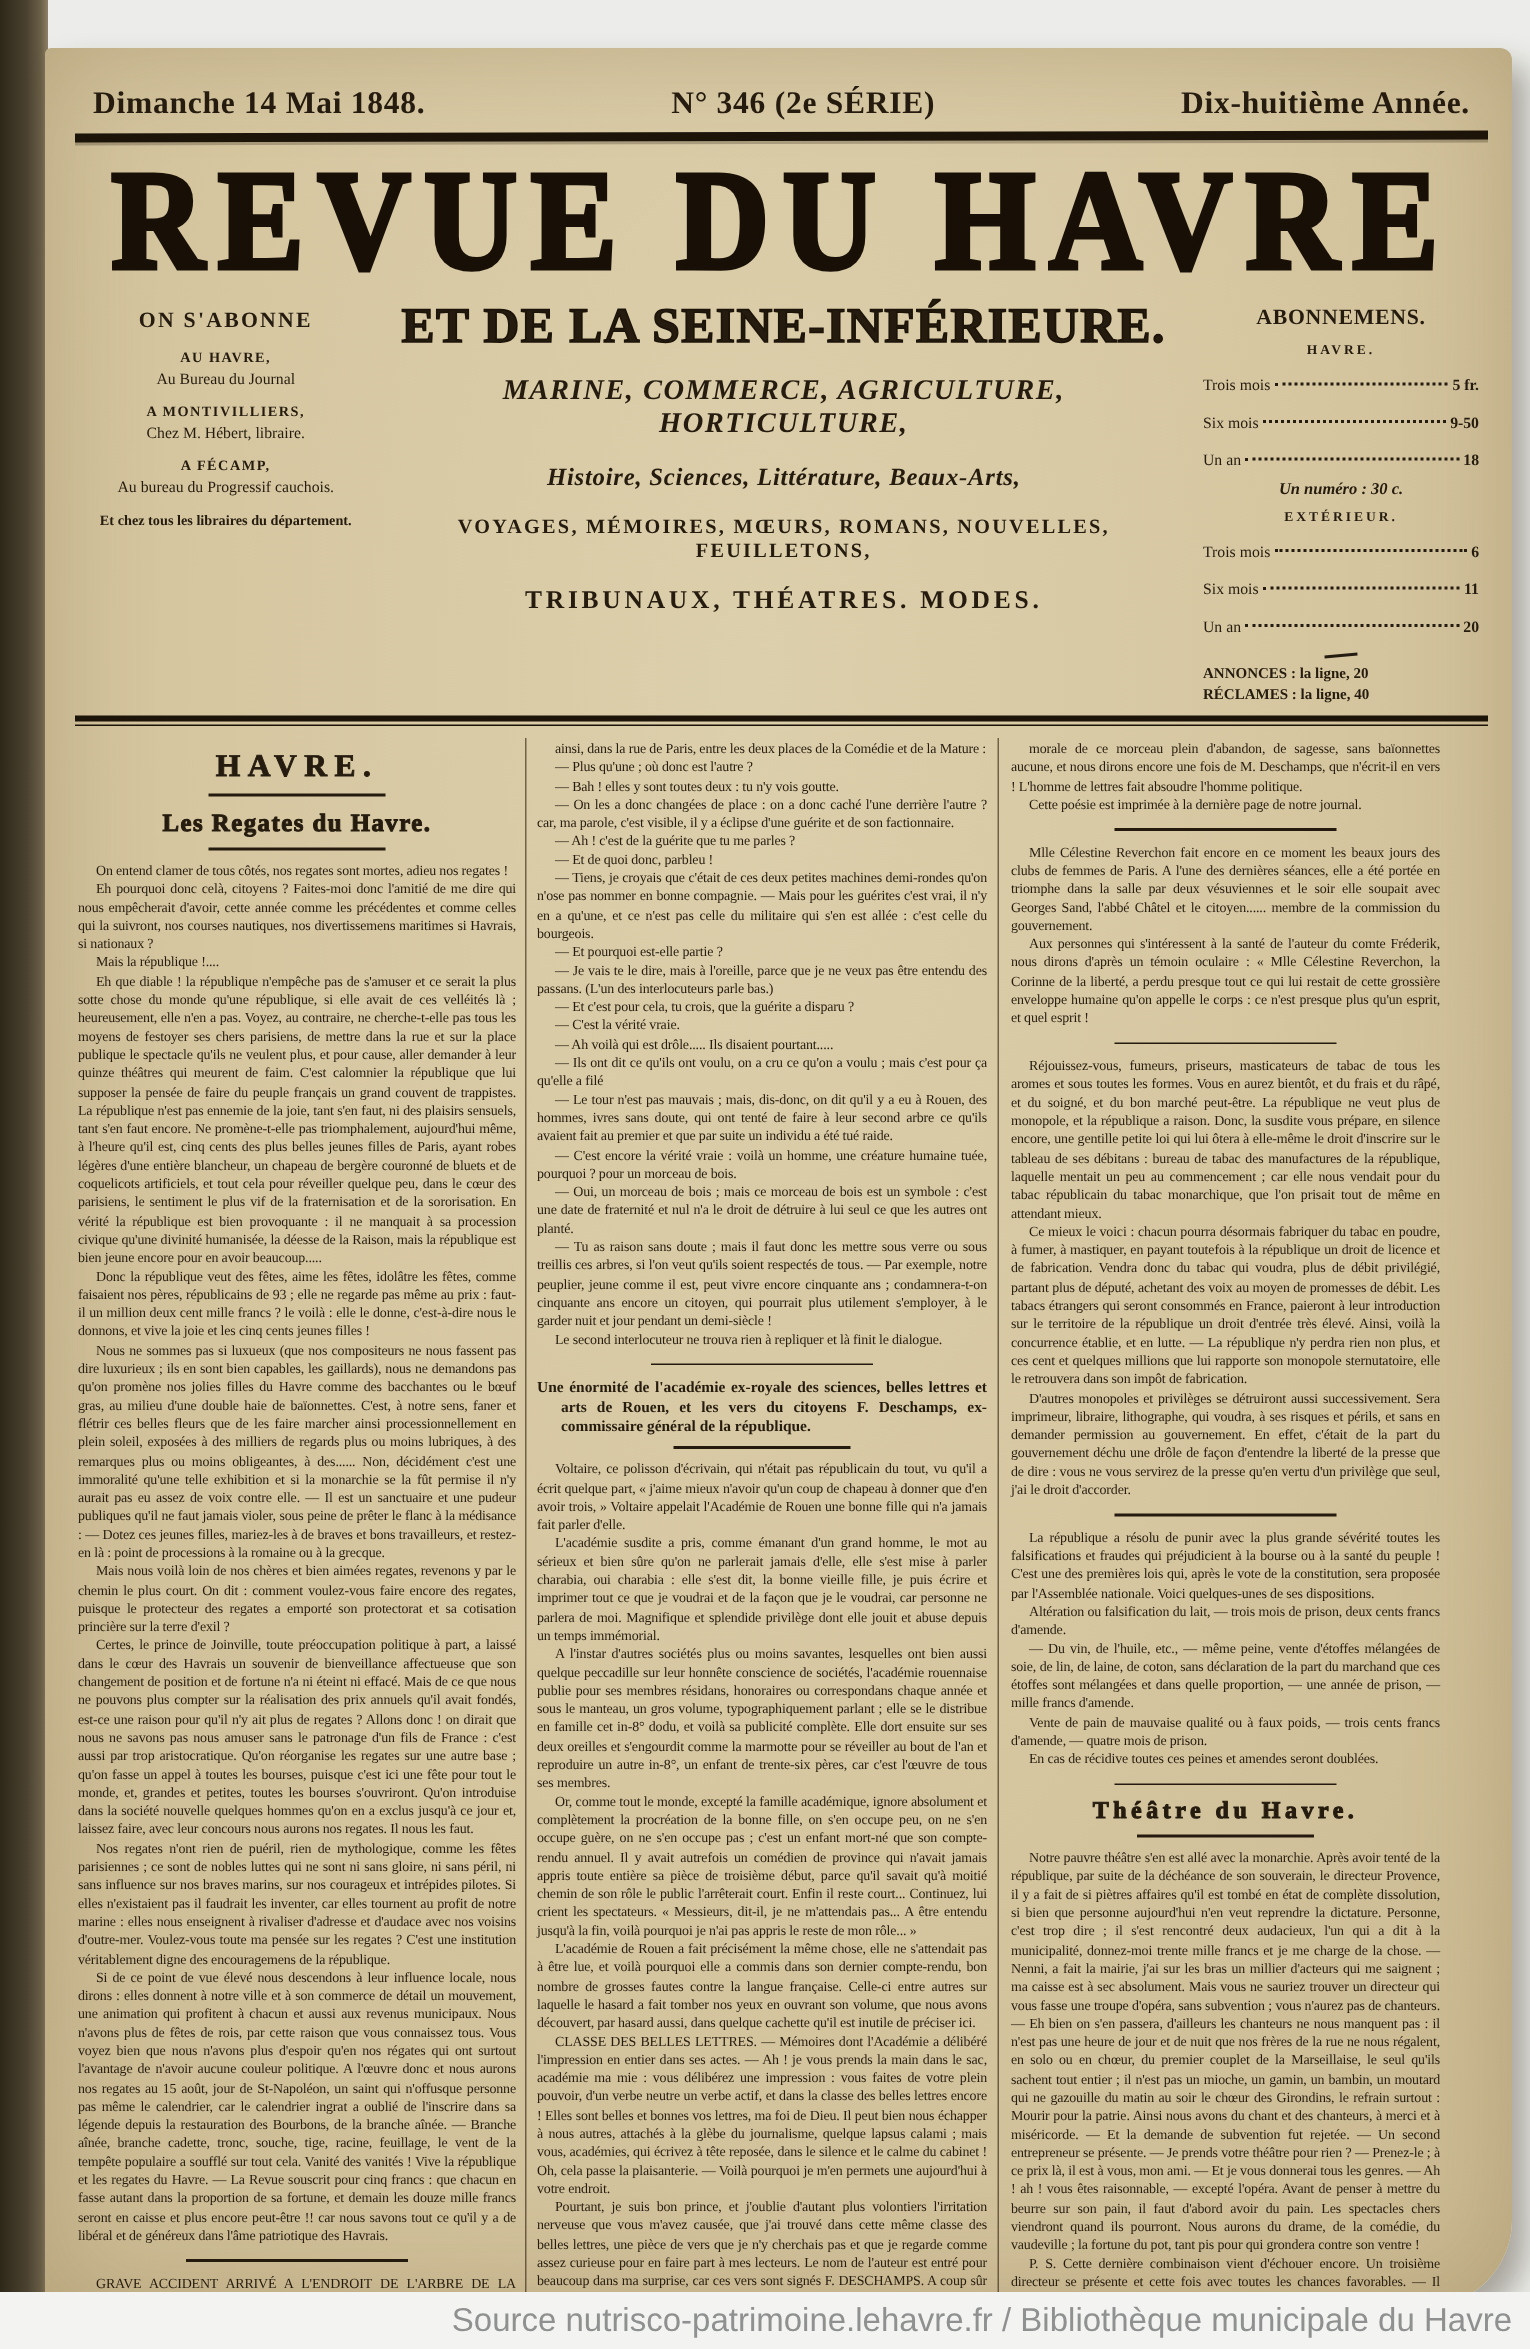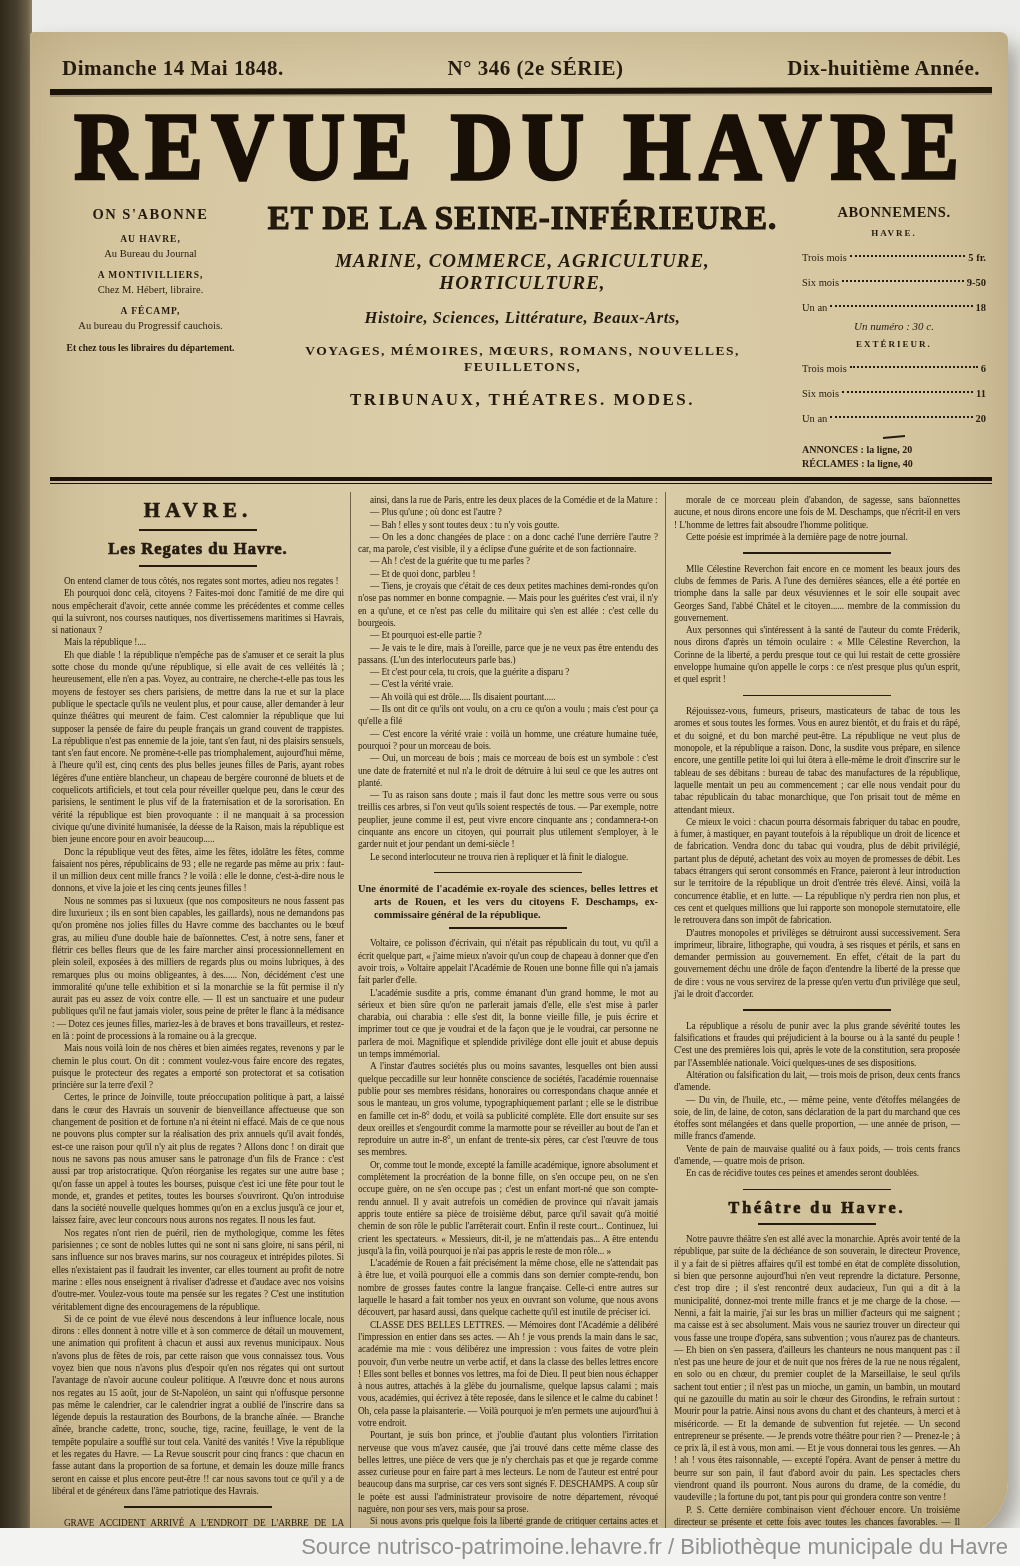--- a/index.html
+++ b/index.html
@@ -31,21 +31,21 @@
   .sh{font-weight:bold;font-size:14.5px;letter-spacing:1.5px;}
   .sc{font-weight:bold;font-size:9.5px;letter-spacing:1px;margin-top:11px;}
   .sn{font-size:10.5px;margin-top:4px;}
   .sn2{font-size:9.5px;margin-top:12px;font-weight:bold;}
   .rh{font-weight:bold;font-size:14.5px;text-align:center;letter-spacing:.5px;}
   .rsh{font-weight:bold;font-size:9px;text-align:center;letter-spacing:2px;margin-top:7px;}
   .rr{display:flex;align-items:center;margin-top:14px;padding:0 4px;}
   .rl{white-space:nowrap;}
   .rdots{flex:1;border-bottom:2px dotted #241c10;margin:0 3px 3px;}
   .rv{white-space:nowrap;font-weight:bold;}
-  .ri{font-style:italic;font-weight:normal;font-size:11px;text-align:center;margin-top:7px;}
+  .ri{font-style:italic;font-weight:bold;font-size:11px;text-align:center;margin-top:7px;}
   .rsw{width:22px;border-top:2px solid #241c10;margin:12px auto 6px;transform:rotate(-5deg);}
   .ra{font-size:10px;font-weight:bold;margin-top:3px;padding-left:4px;}
   .rule-double{border-top:4px solid #1c1309;border-bottom:1.5px solid #1c1309;height:2px;margin:8px 2px 0;}
   .body-cols{display:flex;margin-top:8px;height:1150px;overflow:hidden;}
   .col{overflow:hidden;box-sizing:border-box;}
   .col1{width:302px;padding:2px 6px 0 4px;}
   .col2{width:316px;padding:2px 7px 0 7px;border-left:1px solid rgba(55,40,20,.65);border-right:1px solid rgba(55,40,20,.65);}
   .col3{flex:1;padding:2px 34px 0 8px;}
   .np{margin:0;font-size:9.3px;line-height:12.3px;text-align:justify;text-indent:12px;letter-spacing:-.1px;}
   .bh{margin:3px 0 2px;font-weight:bold;font-size:10.3px;line-height:13px;text-align:justify;
@@ -165,20 +165,21 @@
           <p class="np">— On les a donc changées de place : on a donc caché l'une derrière l'autre ? car, ma parole, c'est visible, il y a éclipse d'une guérite et de son factionnaire.</p>
           <p class="np">— Ah ! c'est de la guérite que tu me parles ?</p>
           <p class="np">— Et de quoi donc, parbleu !</p>
           <p class="np">— Tiens, je croyais que c'était de ces deux petites machines demi-rondes qu'on n'ose pas nommer en bonne compagnie. — Mais pour les guérites c'est vrai, il n'y en a qu'une, et ce n'est pas celle du militaire qui s'en est allée : c'est celle du bourgeois.</p>
           <p class="np">— Et pourquoi est-elle partie ?</p>
           <p class="np">— Je vais te le dire, mais à l'oreille, parce que je ne veux pas être entendu des passans. (L'un des interlocuteurs parle bas.)</p>
           <p class="np">— Et c'est pour cela, tu crois, que la guérite a disparu ?</p>
           <p class="np">— C'est la vérité vraie.</p>
           <p class="np">— Ah voilà qui est drôle..... Ils disaient pourtant.....</p>
           <p class="np">— Ils ont dit ce qu'ils ont voulu, on a cru ce qu'on a voulu ; mais c'est pour ça qu'elle a filé</p>
+          <p class="np">— Le tour n'est pas mauvais ; mais, dis-donc, on dit qu'il y a eu à Rouen, des hommes, ivres sans doute, qui ont tenté de faire à leur second arbre ce qu'ils avaient fait au premier et que par suite un individu a été tué raide.</p>
           <p class="np">— C'est encore la vérité vraie : voilà un homme, une créature humaine tuée, pourquoi ? pour un morceau de bois.</p>
           <p class="np">— Oui, un morceau de bois ; mais ce morceau de bois est un symbole : c'est une date de fraternité et nul n'a le droit de détruire à lui seul ce que les autres ont planté.</p>
           <p class="np">— Tu as raison sans doute ; mais il faut donc les mettre sous verre ou sous treillis ces arbres, si l'on veut qu'ils soient respectés de tous. — Par exemple, notre peuplier, jeune comme il est, peut vivre encore cinquante ans ; condamnera-t-on cinquante ans encore un citoyen, qui pourrait plus utilement s'employer, à le garder nuit et jour pendant un demi-siècle !</p>
           <p class="np">Le second interlocuteur ne trouva rien à repliquer et là finit le dialogue.</p>
           <div class="sep"></div>
           <p class="bh">Une énormité de l'académie ex-royale des sciences, belles lettres et arts de Rouen, et les vers du citoyens F. Deschamps, ex-commissaire général de la république.</p>
           <div class="hr2"></div>
           <p class="np">Voltaire, ce polisson d'écrivain, qui n'était pas républicain du tout, vu qu'il a écrit quelque part, « j'aime mieux n'avoir qu'un coup de chapeau à donner que d'en avoir trois, » Voltaire appelait l'Académie de Rouen une bonne fille qui n'a jamais fait parler d'elle.</p>
           <p class="np">L'académie susdite a pris, comme émanant d'un grand homme, le mot au sérieux et bien sûre qu'on ne parlerait jamais d'elle, elle s'est mise à parler charabia, oui charabia : elle s'est dit, la bonne vieille fille, je puis écrire et imprimer tout ce que je voudrai et de la façon que je le voudrai, car personne ne parlera de moi. Magnifique et splendide privilège dont elle jouit et abuse depuis un temps immémorial.</p>
           <p class="np">A l'instar d'autres sociétés plus ou moins savantes, lesquelles ont bien aussi quelque peccadille sur leur honnête conscience de sociétés, l'académie rouennaise publie pour ses membres résidans, honoraires ou correspondans chaque année et sous le manteau, un gros volume, typographiquement parlant ; elle se le distribue en famille cet in-8° dodu, et voilà sa publicité complète. Elle dort ensuite sur ses deux oreilles et s'engourdit comme la marmotte pour se réveiller au bout de l'an et reproduire un autre in-8°, un enfant de trente-six pères, car c'est l'œuvre de tous ses membres.</p>

